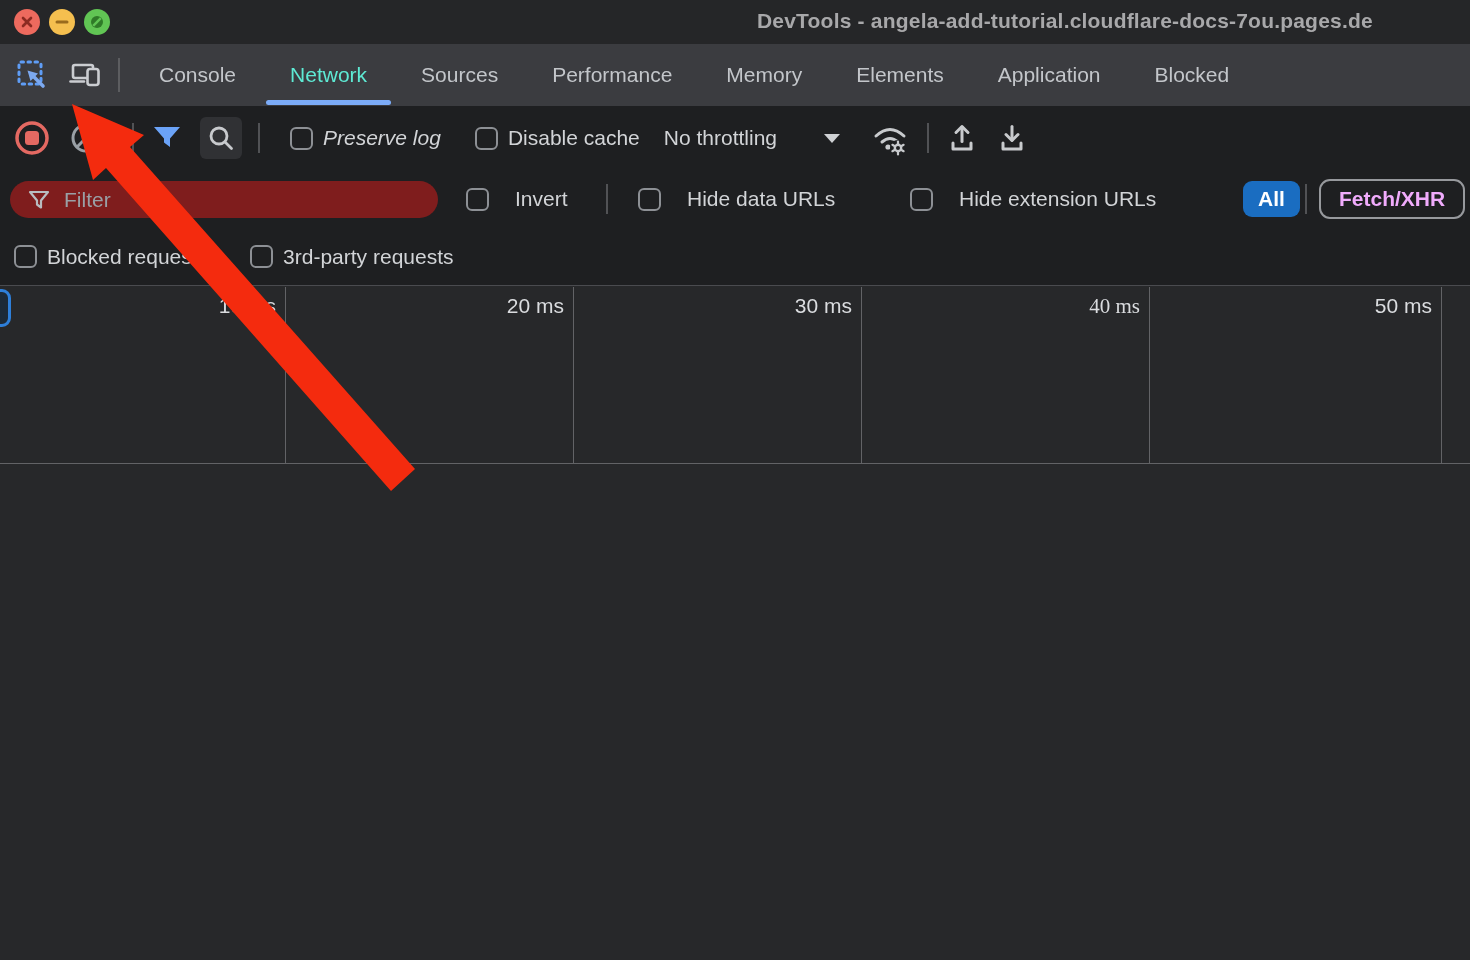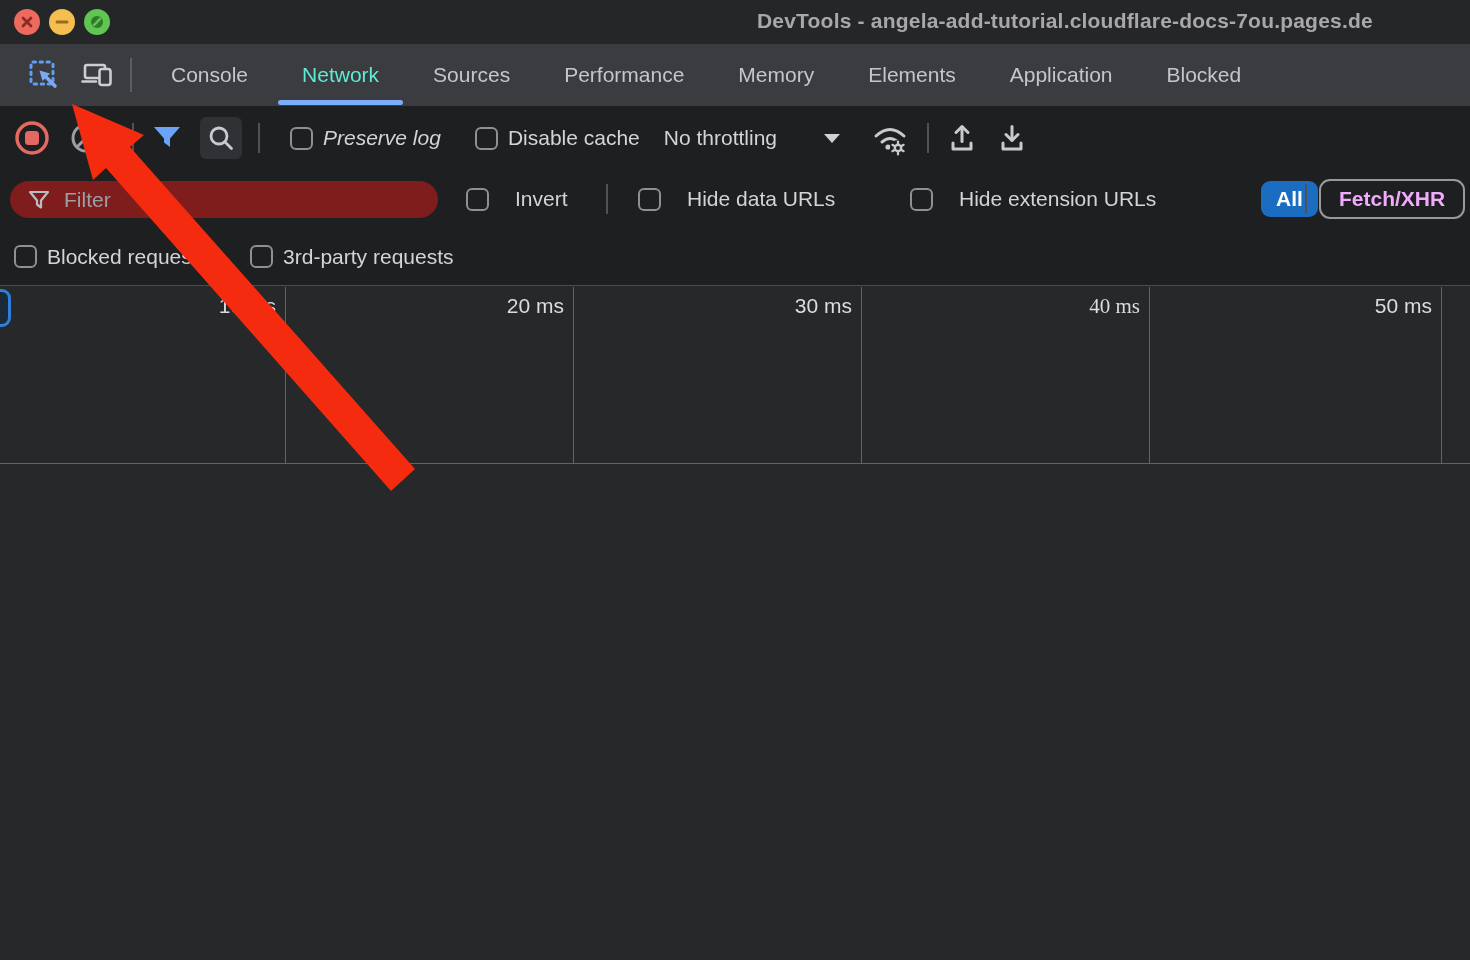--- a/index.html
+++ b/index.html
@@ -16,21 +16,21 @@
   .light { width:26px; height:26px; border-radius:50%; display:flex; align-items:center; justify-content:center; }
   .light.red { background:#ed6a5e; }
   .light.yellow { background:#f5bf4f; }
   .light.green { background:#61c554; }
   .win-title {
     position:absolute; left:757px; top:9px; white-space:nowrap;
     font-size:21px; font-weight:bold; color:#a8a8aa; letter-spacing:.2px;
   }
   
   .tabbar { position:absolute; left:0; top:44px; width:1470px; height:62px; background:#3b3c40;
-            display:flex; align-items:center;padding-left:12px; }
+            display:flex; align-items:center; }
   .icon-btn { width:40px; height:44px; display:flex; align-items:center; justify-content:center; }
   .tb-sep { width:2px; height:34px; background:#5c5d60; margin:0 12px; }
   .tab { height:62px; line-height:62px; padding:0 27px; font-size:21px; color:#c3c6ca;
          position:relative; white-space:nowrap; }
   .tab.active { color:#5eead4; }
   .tab.active::after { content:""; position:absolute; left:3px; right:3px; bottom:1px; height:5px;
                        border-radius:3px; background:#7cacf8; }
   
   .toolbar { position:absolute; left:0; top:106px; width:1470px; height:64px; background:#1e1f21;
              display:flex; align-items:center; gap:16px; padding-left:12px; }
@@ -45,21 +45,21 @@
   .filter-pill { position:absolute; left:10px; top:11px; width:428px; height:37px; border-radius:19px;
                  background:#7f1d1d; display:flex; align-items:center; gap:12px; padding:0 16px; }
   .filter-pill input { background:transparent; border:none; outline:none; font-size:21px; color:#9aa0a6;
                        font-family:"Liberation Sans", sans-serif; width:330px; }
   .filter-pill input::placeholder { color:#9aa0a6; opacity:1; }
   .fr-item { position:absolute; top:0; height:58px; display:flex; align-items:center; gap:26px;
              font-size:21px; color:#d2d4d7; white-space:nowrap; }
   .fr-sep { position:absolute; top:14px; width:2px; height:30px; background:#515255; }
   .all-btn { position:absolute; left:1243px; top:11px; height:36px; padding:0 15px; border-radius:9px;
              background:#1a6dc1; color:#ffffff; font-size:21px; font-weight:bold;
-             display:flex; align-items:center;margin-left:18px; }
+             display:flex; align-items:center; }
   .fetch-btn { position:absolute; left:1319px; top:9px; height:40px; padding:0 18px; border-radius:11px;
                border:2px solid #97999d; color:#f0abfc; font-size:21px; font-weight:bold;
                display:flex; align-items:center; white-space:nowrap; }
   
   .blockedrow { position:absolute; left:0; top:228px; width:1470px; height:58px; background:#1e1f21;
                 border-bottom:1px solid #4a4b4f; display:flex; align-items:center; gap:42px; padding-left:14px; }
   
   .grid { position:absolute; left:0; top:287px; width:1470px; height:177px; background:#27282a;
           border-bottom:1px solid #626366; }
   .gcol { position:absolute; top:0; height:100%; border-right:1px solid #626366; }

